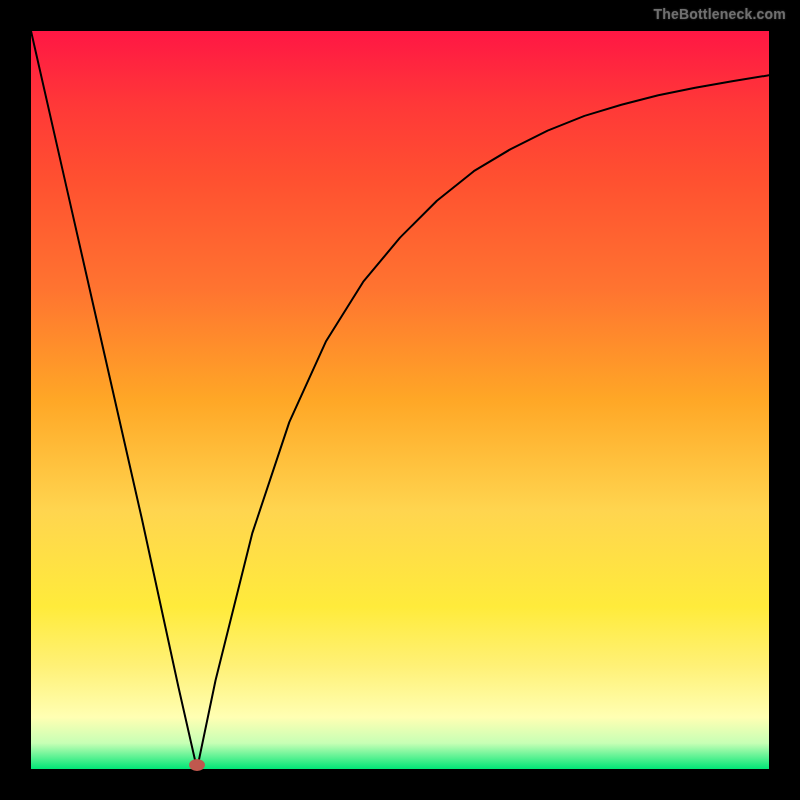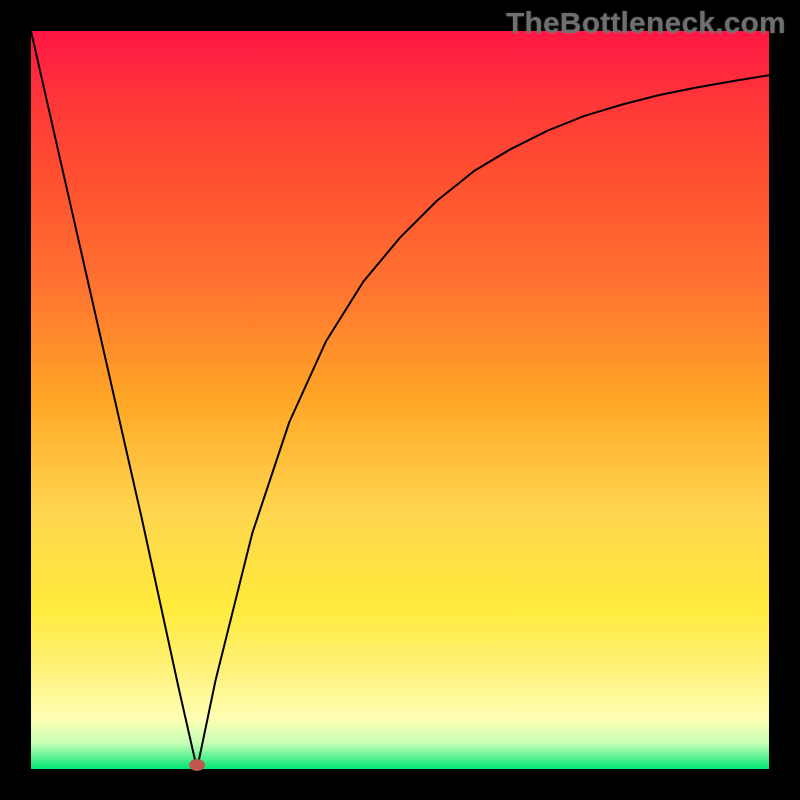--- a/index.html
+++ b/index.html
@@ -35,21 +35,21 @@
       #ffffb3 93%,
       #c7ffb5 96.5%,
       #00e676 100%
     );
   }
   .watermark {
     position: absolute;
     top: 6px;
     right: 14px;
     z-index: 10;
-    font-size: 30px;
+    font-size: 14px;
     letter-spacing: 0.2px;
     font-weight: 600;
     color: #6f6f6f;
     text-shadow: 0 0 2px rgba(255,255,255,0.25);
     user-select: none;
   }
   svg.curve {
     position: absolute;
     left: 0;
     top: 0;

